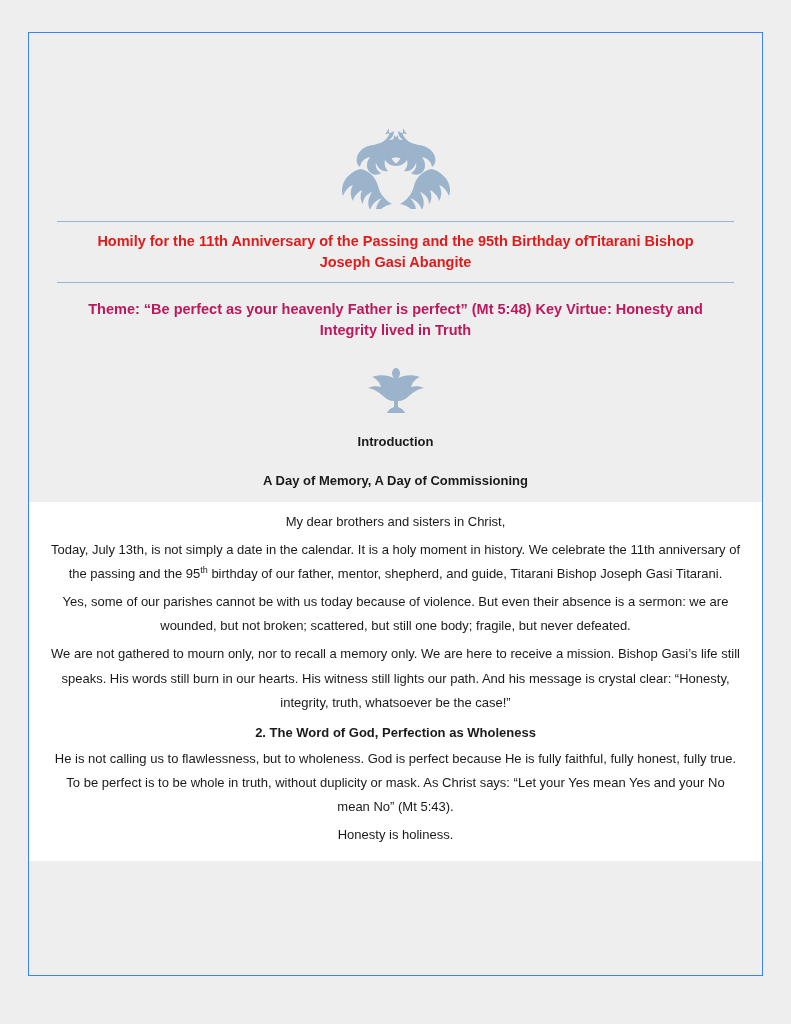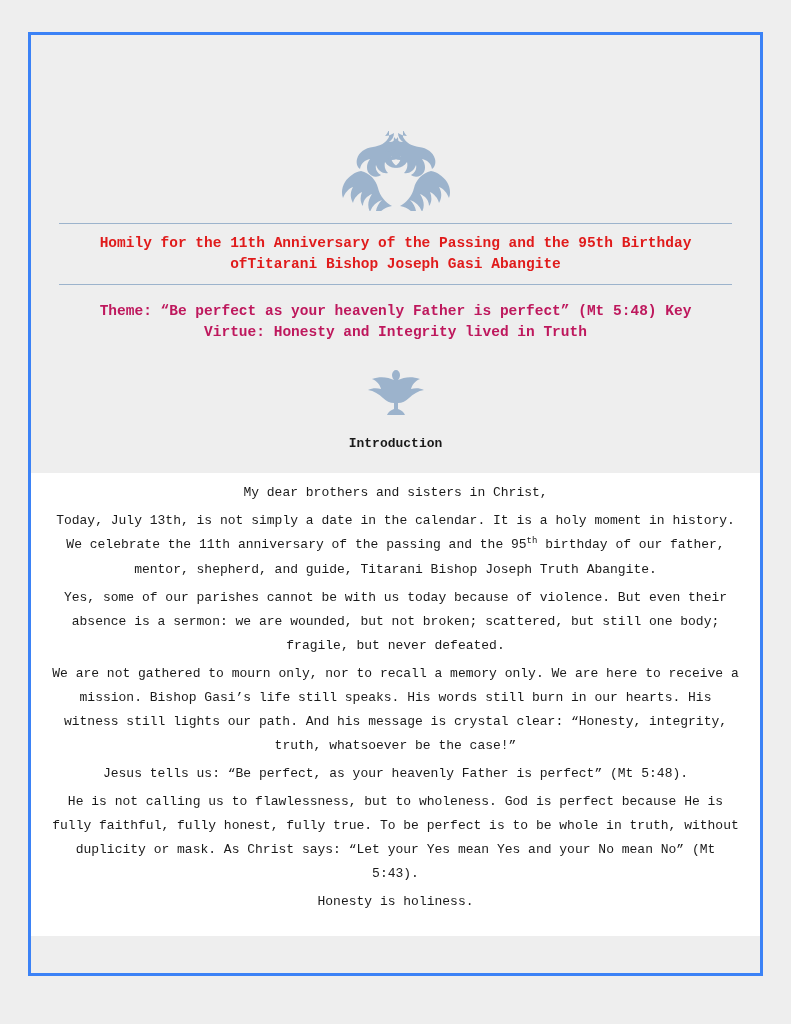--- a/index.html
+++ b/index.html
@@ -12,24 +12,23 @@
     height: 1024px;
     font-family: "Liberation Sans", sans-serif;
     -webkit-font-smoothing: antialiased;
   }
   .page {
     position: absolute;
     left: 28px;
     top: 32px;
     width: 735px;
     height: 944px;
-    border: 3px solid #3b82f6;
+    border: 1px solid #3b82f6;
     background: #eeeeee;
     box-sizing: border-box;
-    font-family: Liberation Mono, monospace;
   }
   .inner {
     position: relative;
     width: 100%;
     height: 100%;
     box-sizing: border-box;
     padding: 0 14px;
   }
 
   
@@ -80,21 +79,21 @@
     margin: 18px;
     line-height: 1.6;
   }
   .heading.intro { margin-top: 8px; }
   .heading.sub { margin-top: 9px; margin-bottom: 10px; }
 
   
   .body-panel {
     background: #ffffff;
     margin: 0 -14px;
-    padding: 8px 20px 12px 20px;
+    padding: 8px 20px 4px 20px;
     box-sizing: border-box;
   }
   .para {
     font-size: 13px;
     color: #1a1a1a;
     text-align: center;
     line-height: 1.85;
     margin: 0 0 4px 0;
   }
   .para.tight { margin-bottom: 10px; }
@@ -135,29 +134,30 @@
 
     <div class="ornament-mid">
       <svg width="80" height="56" viewBox="0 0 80 56" aria-hidden="true">
         <g fill="#9cb3cc">
           <path d="M40 4c-2 0-4 2-4 5 0 2 1 4 2 5-6-3-14-4-22-1 5 2 8 6 9 10-4-1-9-1-13 1 6 1 11 4 15 8 3 3 7 5 11 5v6c-3 1-6 3-7 6h18c-1-3-4-5-7-6v-6c4 0 8-2 11-5 4-4 9-7 15-8-4-2-9-2-13-1 1-4 4-8 9-10-8-3-16-2-22 1 1-1 2-3 2-5 0-3-2-5-4-5z"></path>
         </g>
       </svg>
     </div>
 
     <p class="heading intro">Introduction</p>
+    <p class="heading sub">A Day of Memory, A Day of Commissioning</p>
 
     <div class="body-panel">
       <p class="para">My dear brothers and sisters in Christ,</p>
 
-      <p class="para"><span>Today, July 13th, is not simply a date in the calendar. It is a holy moment in history. We celebrate the 11th anniversary of the passing and the 95</span><sup>th</sup><span> birthday of our father, mentor, shepherd, and guide, Titarani Bishop Joseph Truth Abangite.</span></p>
+      <p class="para"><span>Today, July 13th, is not simply a date in the calendar. It is a holy moment in history. We celebrate the 11th anniversary of the passing and the 95</span><sup>th</sup><span> birthday of our father, mentor, shepherd, and guide, Titarani Bishop Joseph Gasi Titarani.</span></p>
 
       <p class="para">Yes, some of our parishes cannot be with us today because of violence. But even their absence is a sermon: we are wounded, but not broken; scattered, but still one body; fragile, but never defeated.</p>
       <p class="para">We are not gathered to mourn only, nor to recall a memory only. We are here to receive a mission. Bishop Gasi’s life still speaks. His words still burn in our hearts. His witness still lights our path. And his message is crystal clear: “Honesty, integrity, truth, whatsoever be the case!”</p>
 
+      <p class="section-head">2. The Word of God, Perfection as Wholeness</p>
 
-      <p class="para">Jesus tells us: “Be perfect, as your heavenly Father is perfect” (Mt 5:48).</p>
       <p class="para">He is not calling us to flawlessness, but to wholeness. God is perfect because He is fully faithful, fully honest, fully true. To be perfect is to be whole in truth, without duplicity or mask. As Christ says: “Let your Yes mean Yes and your No mean No” (Mt 5:43).</p>
       <p class="para tight">Honesty is holiness.</p>
     </div>
 
   </div>
 </div>
 
 </body></html>

